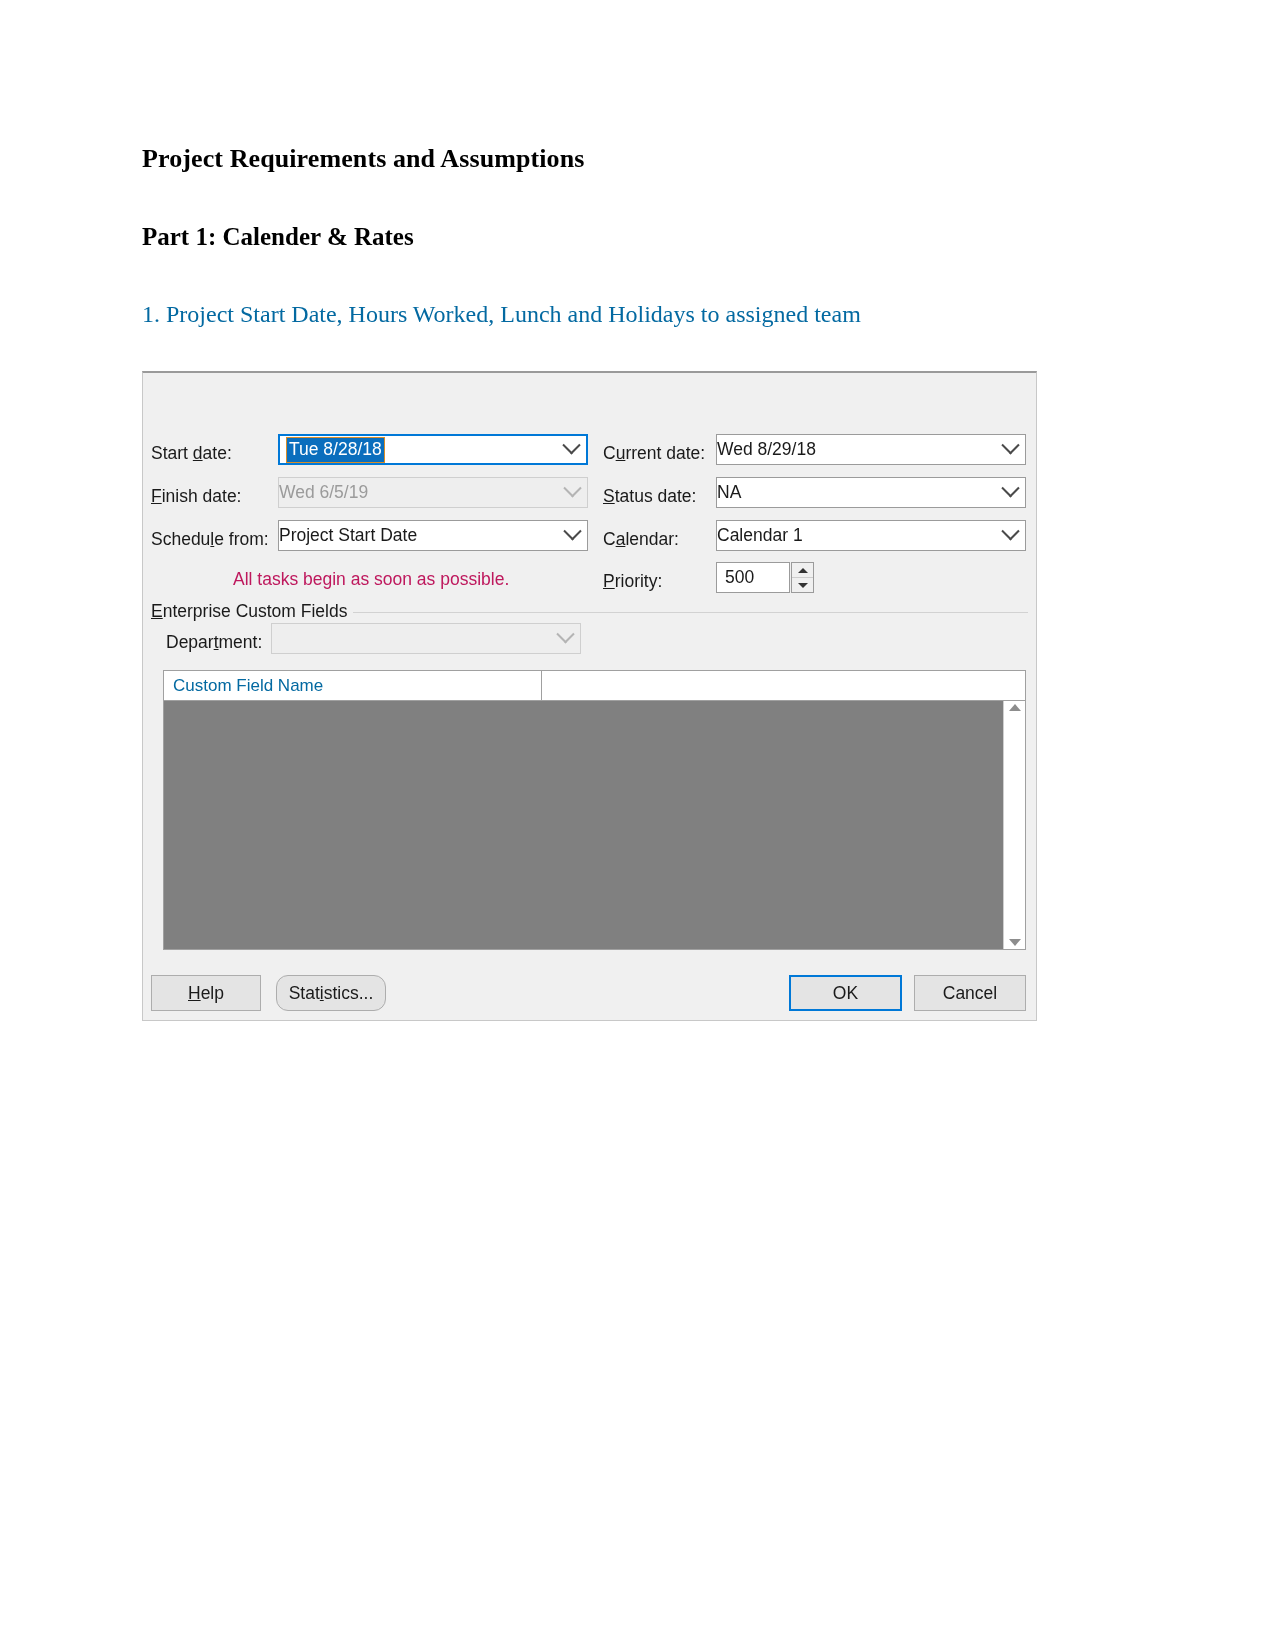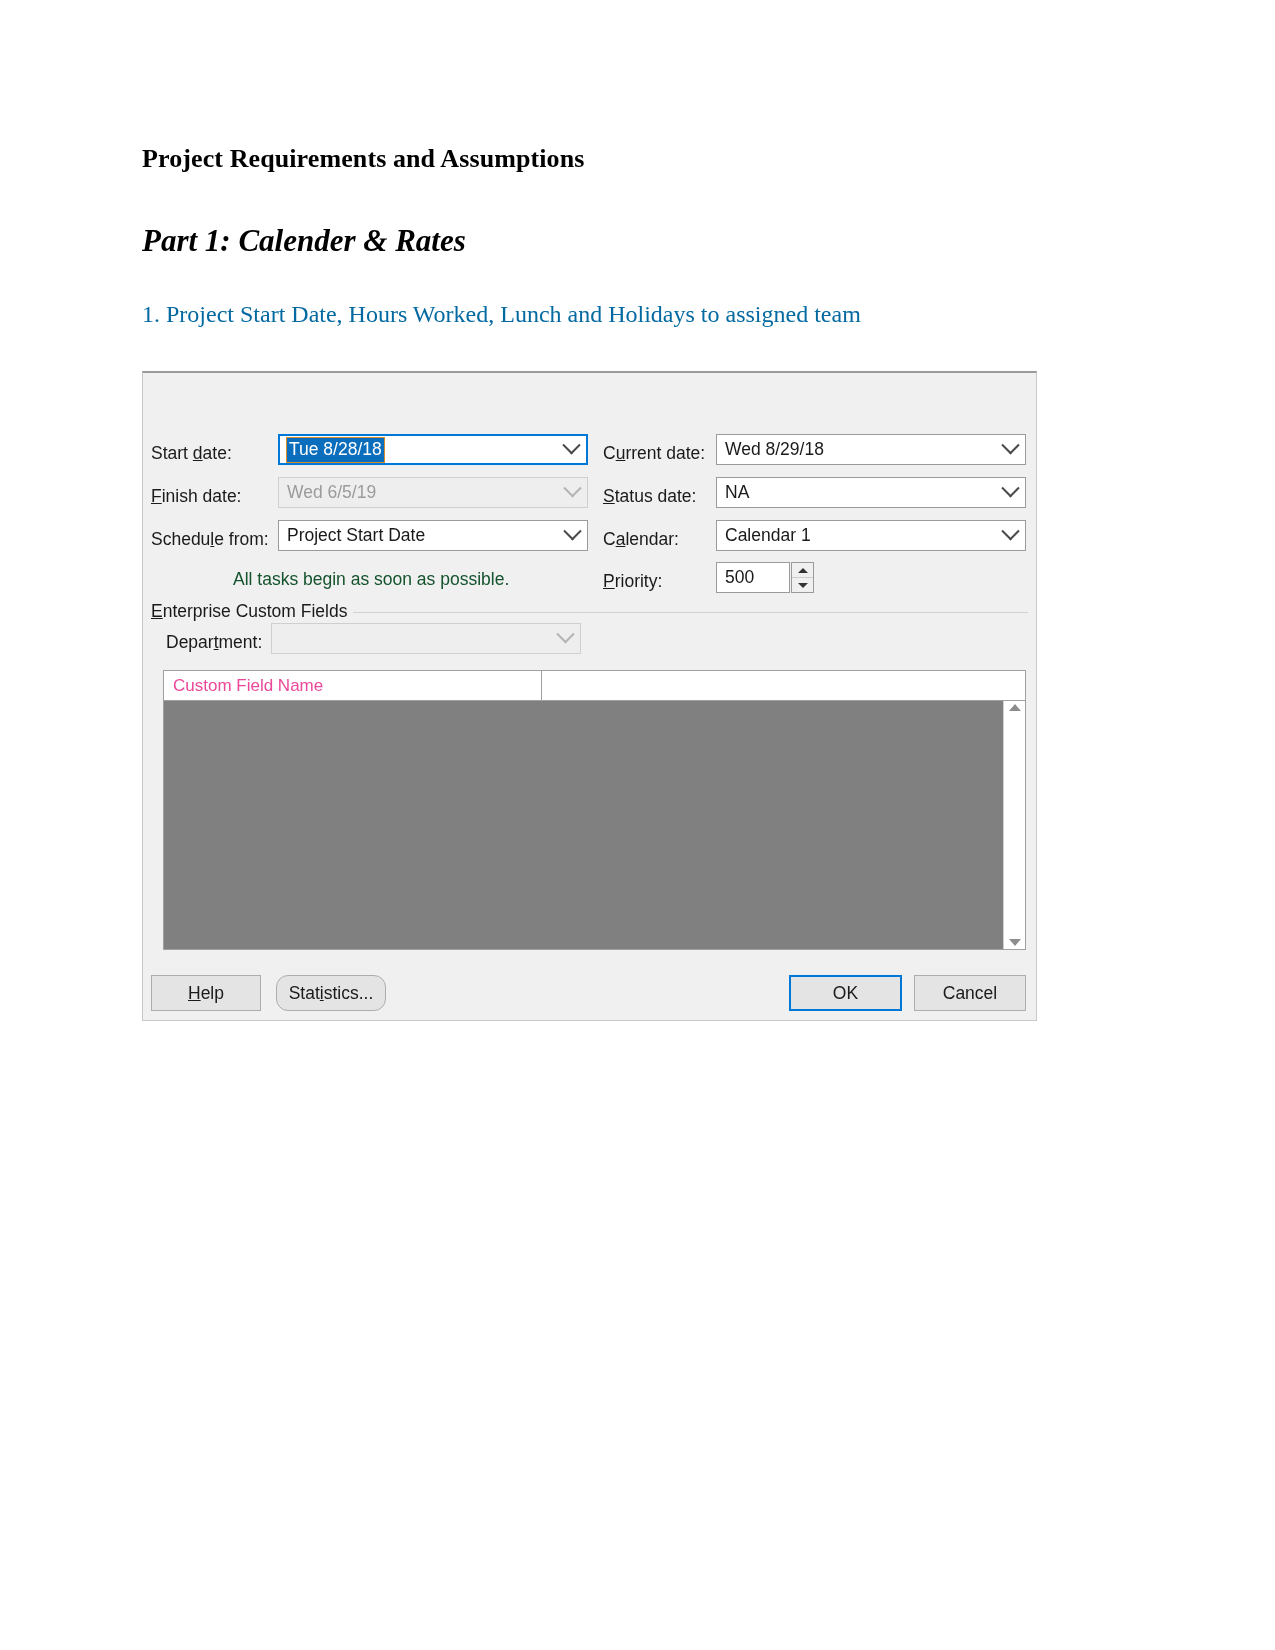--- a/index.html
+++ b/index.html
@@ -29,22 +29,21 @@
     color: #000;
     position: absolute;
     top: 144px;
     left: 0;
     white-space: nowrap;
     letter-spacing: .1px;
   }
   .doc-h2 {
     font-family: "Liberation Serif", serif;
     font-weight: bold;
-    font-style: italic;
-    font-size: 31px;
+    font-size: 25px;
     color: #000;
     position: absolute;
     top: 223px;
     left: 0;
     white-space: nowrap;
   }
   .doc-p {
     font-family: "Liberation Serif", serif;
     font-size: 24px;
     color: #0369a1;
@@ -113,21 +112,20 @@
   .field {
     position: absolute;
     box-sizing: border-box;
     background: #ffffff;
     border: 1px solid #9b9b9b;
     height: 31px;
     display: flex;
     align-items: center;
     font-size: 17.5px;
     color: #1a1a1a;
-    padding-left: 8px;
   }
   .field.focused {
     border: 2px solid #0078d7;
     padding-left: 7px;
   }
   .field.disabled {
     background: #eeeeee;
     border: 1px solid #cfcfcf;
     color: #9b9b9b;
   }
@@ -153,21 +151,21 @@
     width: 11px; height: 11px;
     border-right: 2px solid #4a4a4a;
     border-bottom: 2px solid #4a4a4a;
     transform: rotate(45deg) translate(-3px,-3px);
   }
   .chev.dim { border-color: #b4b4b4; }
 
   .static-note {
     position: absolute;
     font-size: 17.5px;
-    color: #14532d;
+    color: #be185d;
     white-space: nowrap;
   }
 
   
   .spin-box {
     position: absolute;
     box-sizing: border-box;
     background: #fff;
     border: 1px solid #9b9b9b;
     height: 31px;
@@ -245,21 +243,21 @@
     background: #ffffff;
     border-bottom: 1px solid #a0a0a0;
     box-sizing: border-box;
   }
   .gh {
     box-sizing: border-box;
     display: flex;
     align-items: center;
     padding-left: 9px;
     font-size: 17px;
-    color: #ec4899;
+    color: #0369a1;
     border-right: 1px solid #a0a0a0;
     white-space: nowrap;
   }
   .gh.c1 { width: 378px; }
   .gh.c2 { width: 391px; }
   .gh.c3 { flex: 1; border-right: none; }
   .grid-body {
     position: relative;
     height: 248px;
     display: flex;

